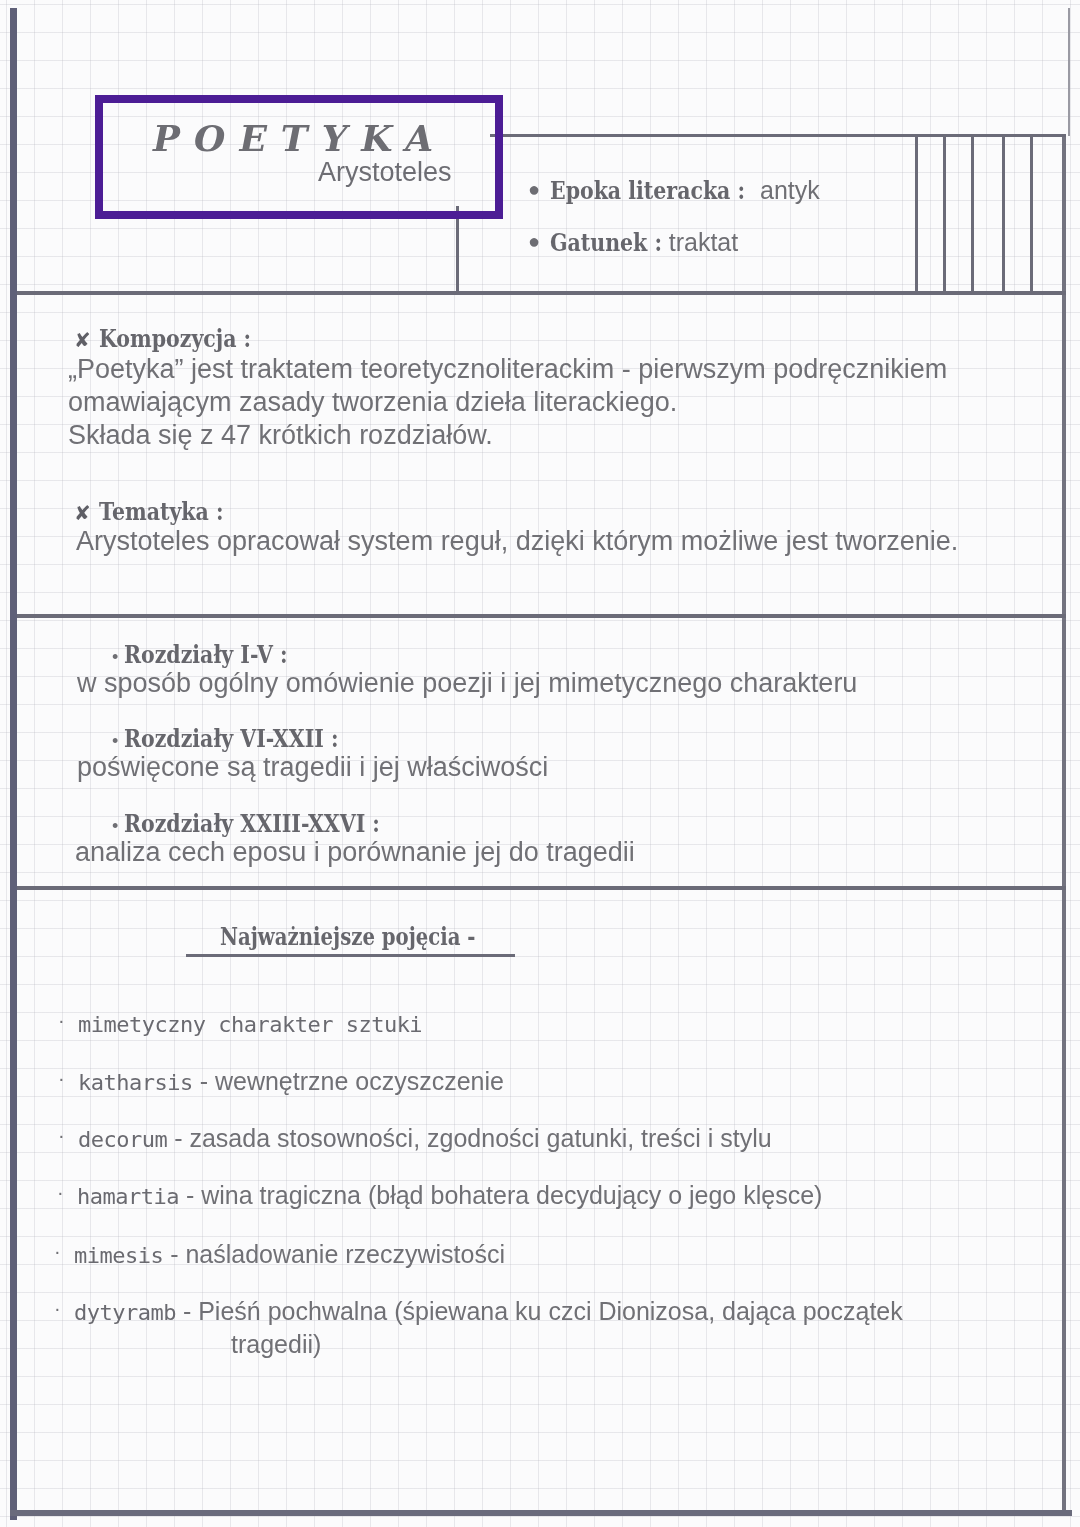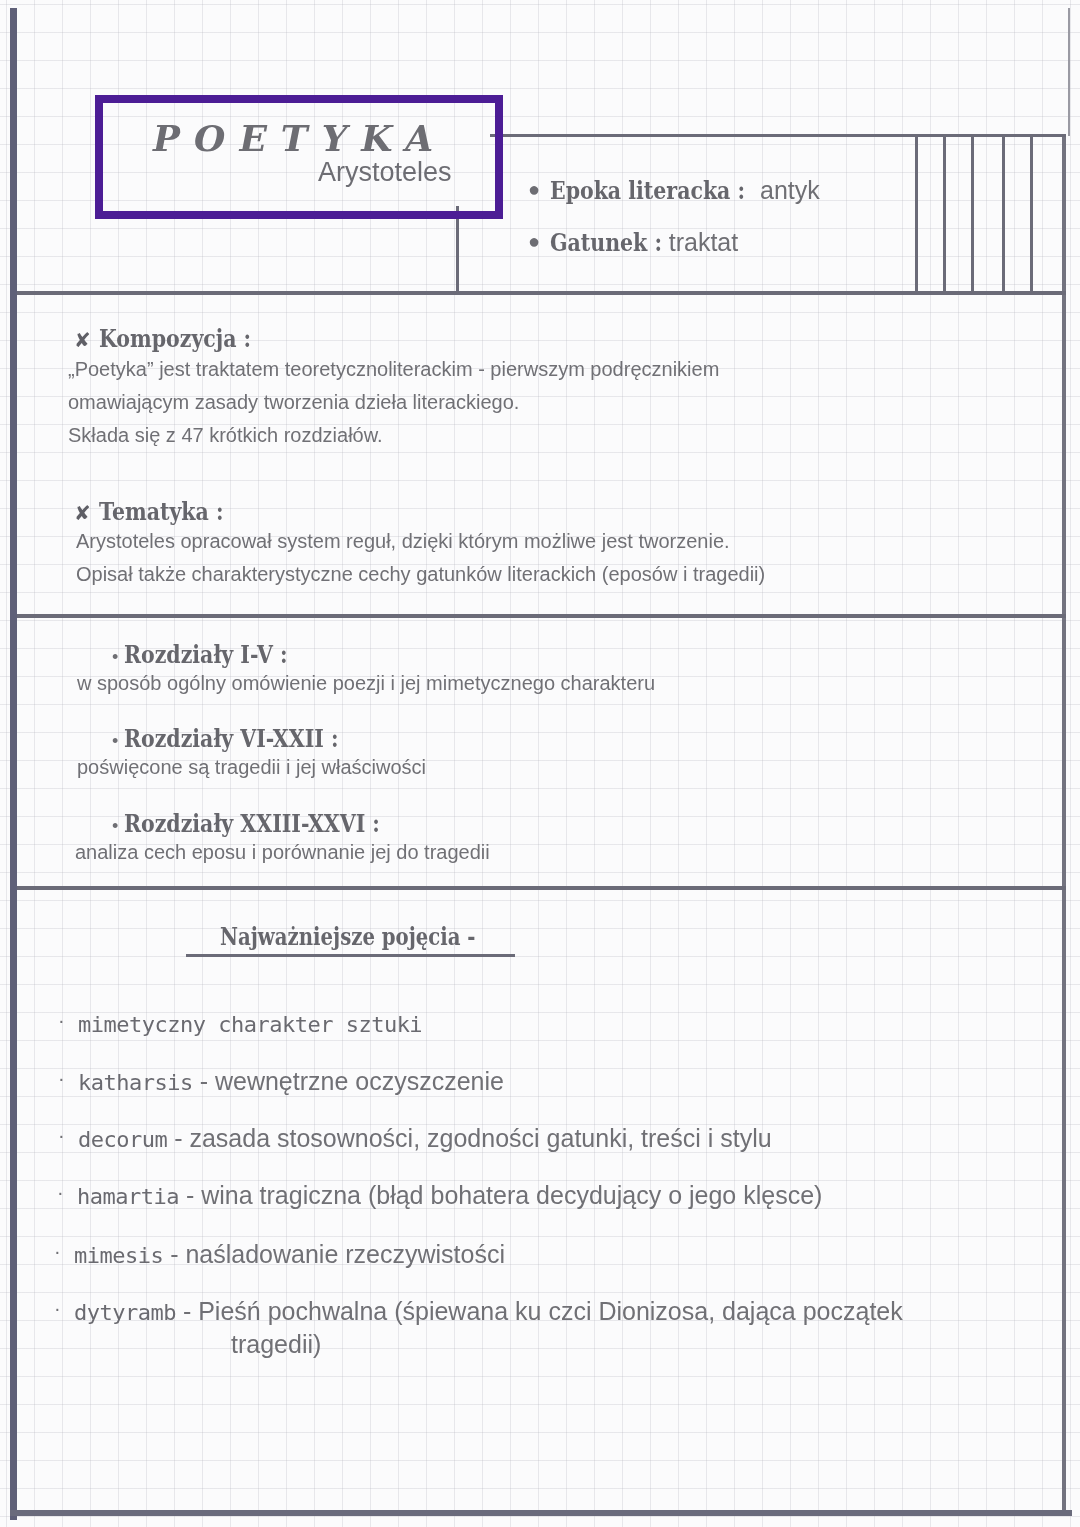--- a/index.html
+++ b/index.html
@@ -32,21 +32,21 @@
   .title-sub {
     position: absolute; left: 215px; top: 54px; font-size: 27px; color: #6d6d73;
   }
   .hdr-bold {
     font-family: "DejaVu Serif", serif; font-weight: bold; color: #66666c;
     transform: scaleX(0.82); transform-origin: left center; display: inline-block;
   }
   .info-item { position: absolute; font-size: 25px; white-space: nowrap; }
   .info-item .bullet { font-size: 20px; margin-right: 10px; position: relative; top: -3px; color: #6d6d73; }
 
-  .para { position: absolute; font-size: 20px; line-height: 33px; white-space: nowrap; color: #707075; }
+  .para { position: absolute; font-size: 27px; line-height: 33px; white-space: nowrap; color: #707075; }
   .section-head { position: absolute; font-size: 25px; white-space: nowrap; }
   .cross { font-size: 20px; margin-right: 8px; color: #5f5f66; }
 
   .concept { position: absolute; font-size: 25px; white-space: nowrap; color: #707075; }
   .concept .dot { position: absolute; left: -20px; top: 0; font-size: 20px; }
   .term {
     font-family: "DejaVu Sans Mono", monospace; font-size: 22px; color: #6a6a70;
     letter-spacing: -0.5px;
   }
   .nowrap-cont { position: absolute; font-size: 25px; color: #707075; white-space: nowrap; }
@@ -87,21 +87,20 @@
   <div>„Poetyka” jest traktatem teoretycznoliterackim - pierwszym podręcznikiem</div>
   <div>omawiającym zasady tworzenia dzieła literackiego.</div>
   <div>Składa się z 47 krótkich rozdziałów.</div>
 </div>
 
 <div class="section-head" style="left:74px; top:497px;">
   <span class="cross">✘</span><span class="hdr-bold">Tematyka :</span>
 </div>
 <div class="para" style="left:76px; top:525px;">
   <div>Arystoteles opracował system reguł, dzięki którym możliwe jest tworzenie.</div>
-  <div>Opisał także charakterystyczne cechy gatunków literackich (eposów i tragedii)</div>
 </div>
 
 <div class="line" style="left:17px; top:614px; width:1049px; height:4px;"></div>
 
 <div class="section-head" style="left:112px; top:640px;">
   <span class="bullet" style="font-size:18px; margin-right:6px;">•</span><span class="hdr-bold">Rozdziały I-V :</span>
 </div>
 <div class="para" style="left:77px; top:667px;">w sposób ogólny omówienie poezji i jej mimetycznego charakteru</div>
 
 <div class="section-head" style="left:112px; top:724px;">

